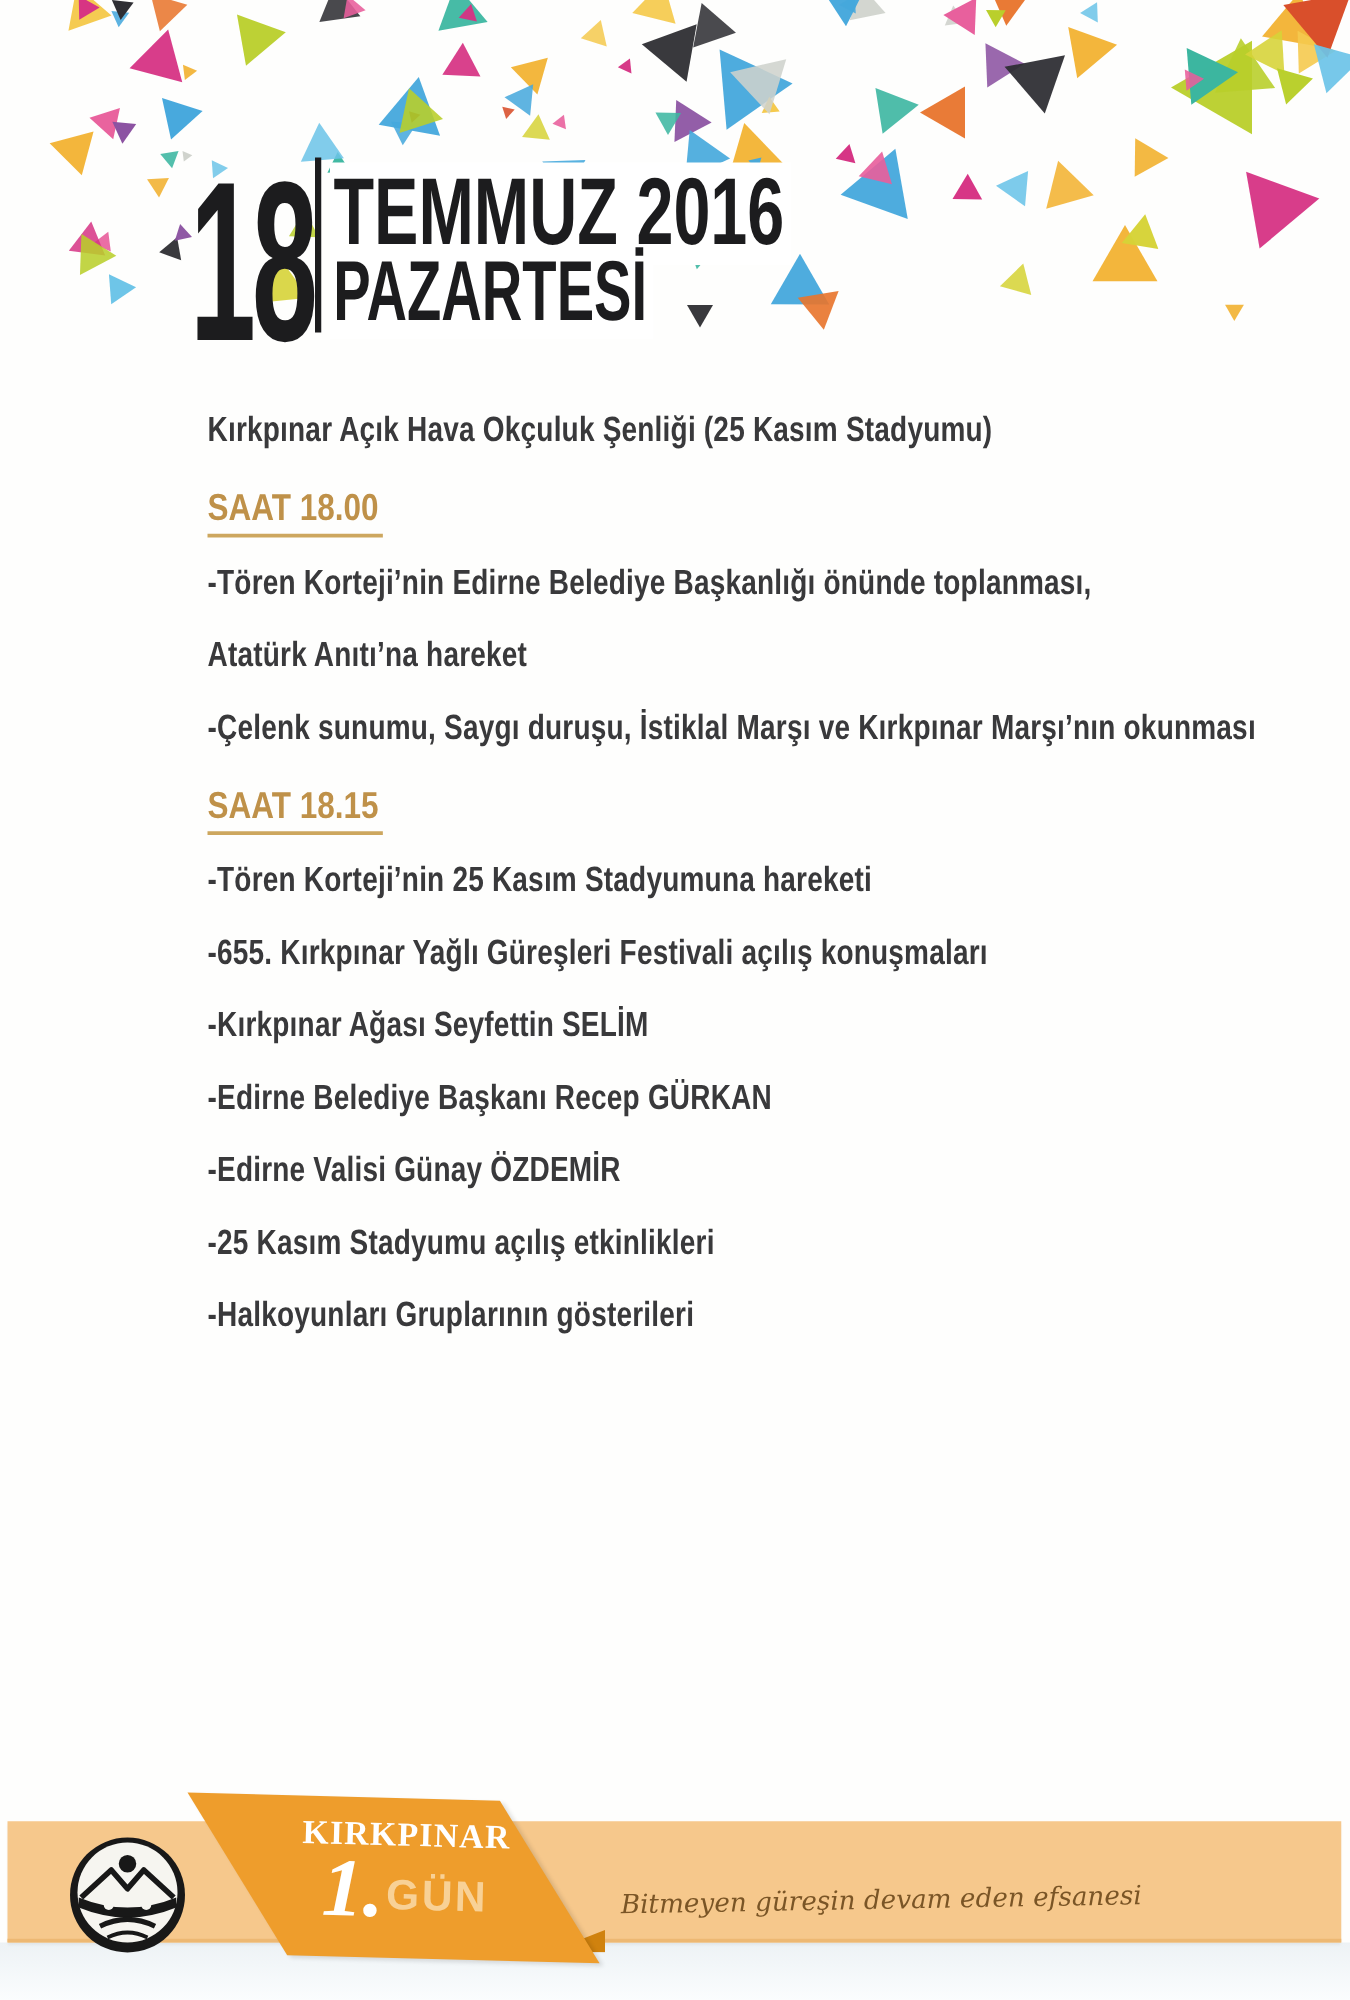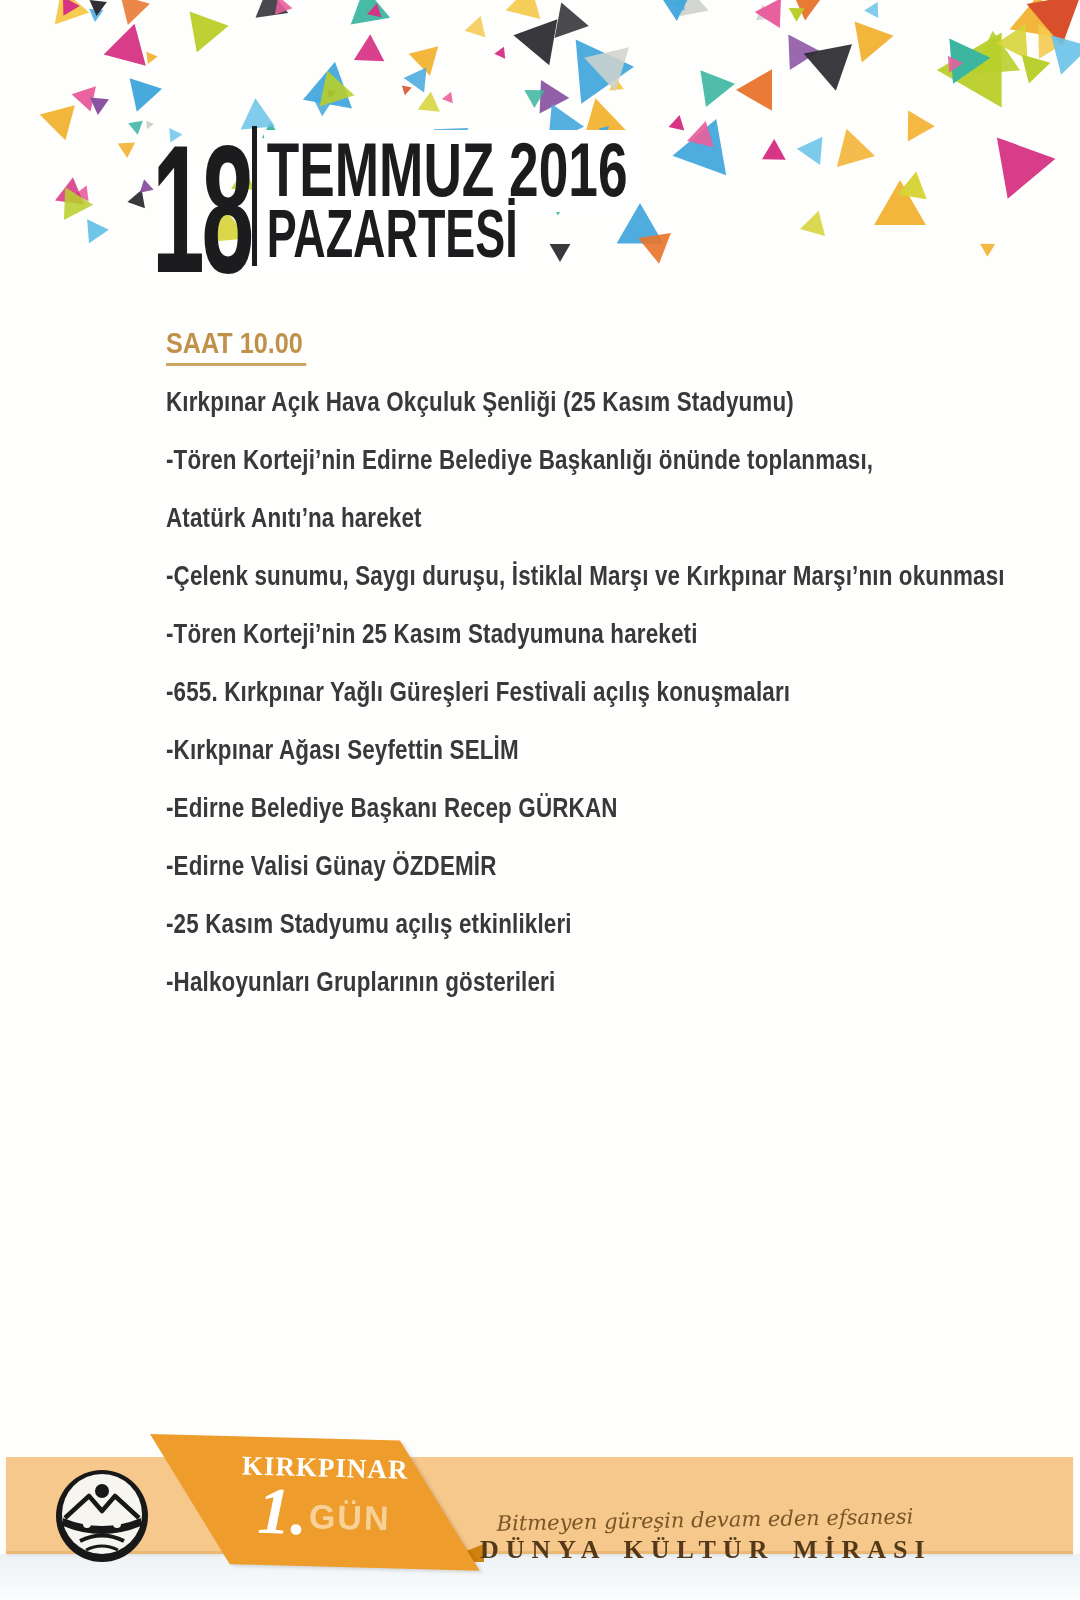--- a/index.html
+++ b/index.html
@@ -193,25 +193,26 @@
     </svg>
 
   <div class="title">
     <div class="day-num">18</div>
     <div class="day-bar"></div>
     <div class="t-month"><span class="wbox"><span>TEMMUZ</span>&nbsp;<span>2016</span></span></div>
     <div class="t-weekday"><span class="wbox">PAZARTESİ</span></div>
   </div>
 
   <div class="schedule" id="schedule">
-      <div class="sched-time"><span class="time-text">SAAT 10.00</span></div>
       <div class="sched-item">Kırkpınar Açık Hava Okçuluk Şenliği (25 Kasım Stadyumu)</div>
+      <div class="sched-time"><span class="time-text">SAAT 18.00</span></div>
       <div class="sched-item">-Tören Korteji’nin Edirne Belediye Başkanlığı önünde toplanması,</div>
       <div class="sched-item">Atatürk Anıtı’na hareket</div>
       <div class="sched-item">-Çelenk sunumu, Saygı duruşu, İstiklal Marşı ve Kırkpınar Marşı’nın okunması</div>
+      <div class="sched-time"><span class="time-text">SAAT 18.15</span></div>
       <div class="sched-item">-Tören Korteji’nin 25 Kasım Stadyumuna hareketi</div>
       <div class="sched-item">-655. Kırkpınar Yağlı Güreşleri Festivali açılış konuşmaları</div>
       <div class="sched-item">-Kırkpınar Ağası Seyfettin SELİM</div>
       <div class="sched-item">-Edirne Belediye Başkanı Recep GÜRKAN</div>
       <div class="sched-item">-Edirne Valisi Günay ÖZDEMİR</div>
       <div class="sched-item">-25 Kasım Stadyumu açılış etkinlikleri</div>
       <div class="sched-item">-Halkoyunları Gruplarının gösterileri</div>
     </div>
 
   <div class="bottom-bg"></div>
@@ -232,16 +233,15 @@
     <path d="M13 52 L37 30 L50 45 L63 30 L87 52" fill="none" stroke="#181818" stroke-width="4.5" stroke-linejoin="round"></path>
     <path d="M11 52 Q50 68 89 52 L89 60 Q50 76 11 60 Z" fill="#181818"></path>
     <circle cx="35" cy="58" r="4" fill="#f6f5f0"></circle>
     <circle cx="65" cy="58" r="4" fill="#f6f5f0"></circle>
     <path d="M28 75 Q50 64 72 75" fill="none" stroke="#181818" stroke-width="4"></path>
     <path d="M34 84 Q50 76 66 84" fill="none" stroke="#181818" stroke-width="3"></path>
   </svg>
 
   <div class="slogans">
     <div class="slogan-script">Bitmeyen güreşin devam eden efsanesi</div>
-    <div class="slogan-main">DÜNYA KÜLTÜR MİRASI</div>
   </div>
 
 </div>
 
 </body></html>

